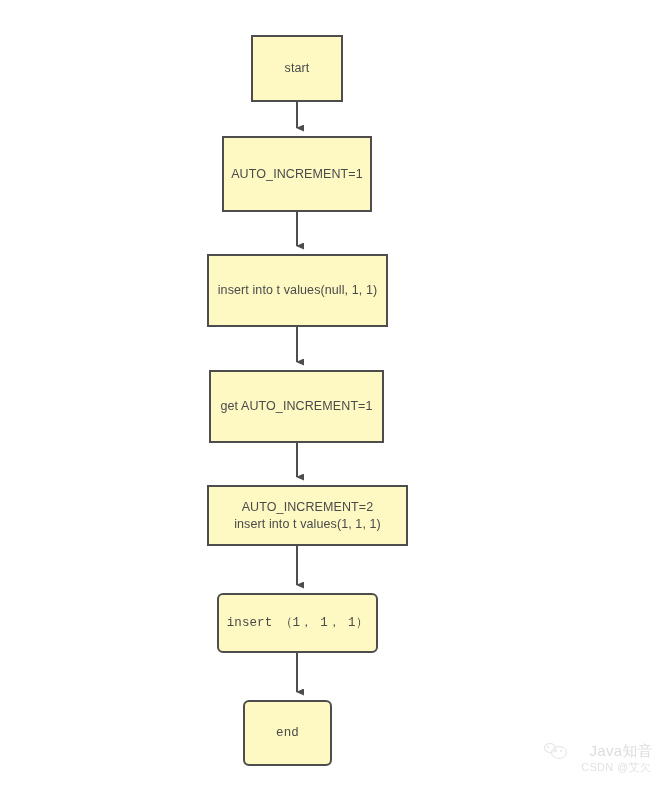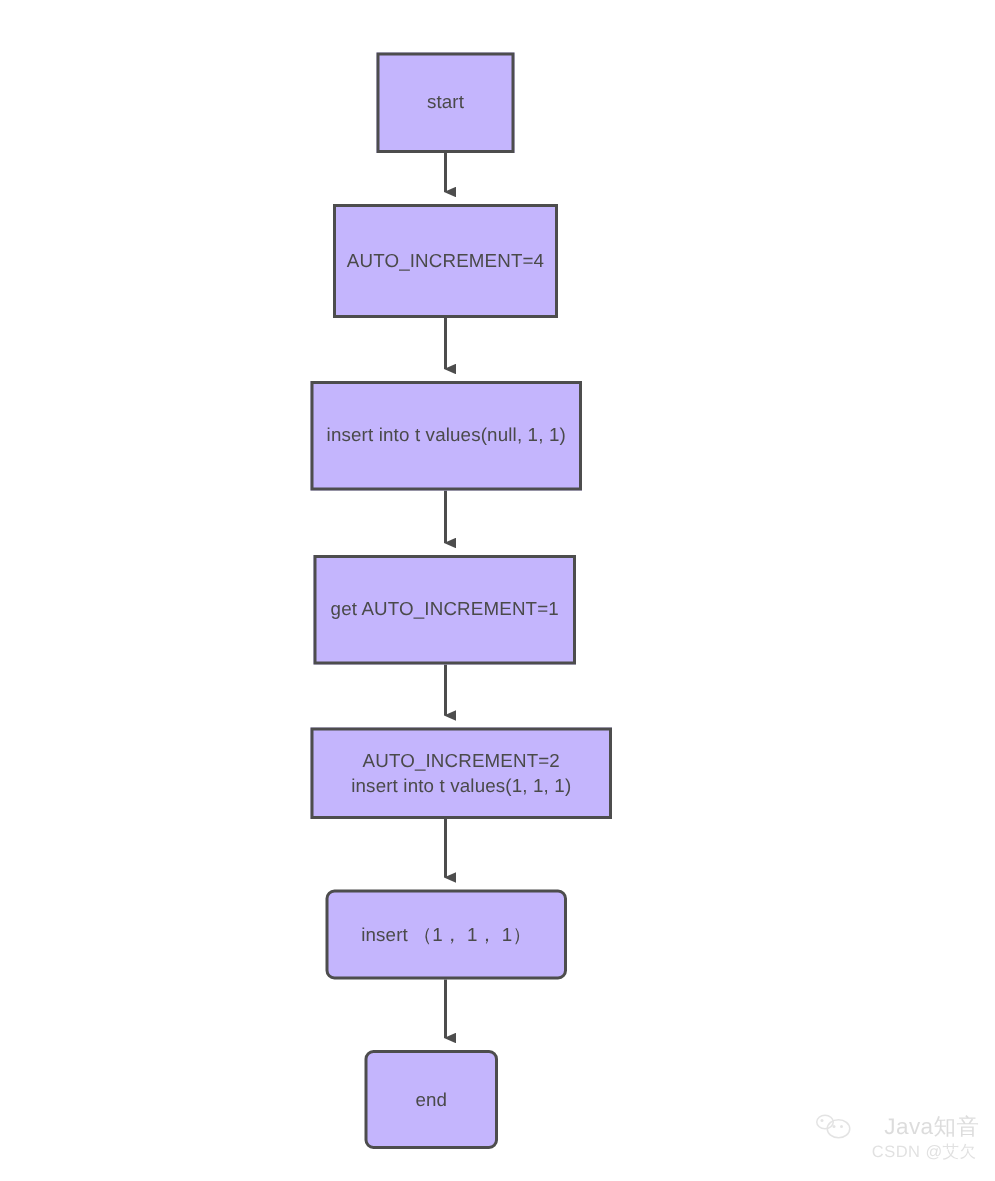--- a/index.html
+++ b/index.html
@@ -18,33 +18,34 @@
     position: absolute;
     left: 0;
     top: 0;
     width: 663px;
     height: 787px;
   }
   .node {
     position: absolute;
     box-sizing: border-box;
     border: 2px solid #eab308;
-    background: #c4b5fd;
+    background: #fef9c3;
     display: flex;
     align-items: center;
     justify-content: center;
     text-align: center;
     color: #4a4a4a;
     font-size: 12.5px;
     line-height: 1.35;
     letter-spacing: 0.1px;
     white-space: pre-line;
   }
   .node.rounded {
     border-radius: 6px;
+    font-family: Liberation Mono, monospace;
   }
   .node-label {
     display: block;
     padding: 0 6px;
   }
   .watermark {
     position: absolute;
     right: 10px;
     bottom: 12px;
     width: 130px;
@@ -110,21 +111,21 @@
       <line x1="297" y1="212" x2="297" y2="246" stroke="#4d4d4d" stroke-width="2" marker-end="url(#arrowhead)"></line>
       <line x1="297" y1="327" x2="297" y2="362" stroke="#4d4d4d" stroke-width="2" marker-end="url(#arrowhead)"></line>
       <line x1="297" y1="443" x2="297" y2="477" stroke="#4d4d4d" stroke-width="2" marker-end="url(#arrowhead)"></line>
       <line x1="297" y1="546" x2="297" y2="585" stroke="#4d4d4d" stroke-width="2" marker-end="url(#arrowhead)"></line>
       <line x1="297" y1="653" x2="297" y2="692" stroke="#4d4d4d" stroke-width="2" marker-end="url(#arrowhead)"></line>
     </g>
 </svg>
 
 <div id="node-layer">
     <div class="node" style="left: 251px; top: 35px; width: 92px; height: 67px; border-color: rgb(77, 77, 77); color: rgb(74, 74, 74);"><span class="node-label">start</span></div>
-    <div class="node" style="left: 222px; top: 136px; width: 150px; height: 76px; border-color: rgb(77, 77, 77); color: rgb(74, 74, 74);"><span class="node-label">AUTO_INCREMENT=4</span></div>
+    <div class="node" style="left: 222px; top: 136px; width: 150px; height: 76px; border-color: rgb(77, 77, 77); color: rgb(74, 74, 74);"><span class="node-label">AUTO_INCREMENT=1</span></div>
     <div class="node" style="left: 207px; top: 254px; width: 181px; height: 73px; border-color: rgb(77, 77, 77); color: rgb(74, 74, 74); text-align: center;"><span class="node-label">insert into t values(null, 1, 1)</span></div>
     <div class="node" style="left: 209px; top: 370px; width: 175px; height: 73px; border-color: rgb(77, 77, 77); color: rgb(74, 74, 74);"><span class="node-label">get AUTO_INCREMENT=1</span></div>
     <div class="node" style="left: 207px; top: 485px; width: 201px; height: 61px; border-color: rgb(77, 77, 77); color: rgb(74, 74, 74);"><span class="node-label">AUTO_INCREMENT=2
 insert into t values(1, 1, 1)</span></div>
     <div class="node rounded" style="left: 217px; top: 593px; width: 161px; height: 60px; border-color: rgb(77, 77, 77); color: rgb(74, 74, 74);"><span class="node-label">insert （1， 1， 1）</span></div>
     <div class="node rounded" style="left: 243px; top: 700px; width: 89px; height: 66px; border-color: rgb(77, 77, 77); color: rgb(74, 74, 74);"><span class="node-label">end</span></div>
   </div>
 
 <div class="watermark">
   <div class="wm-row">

